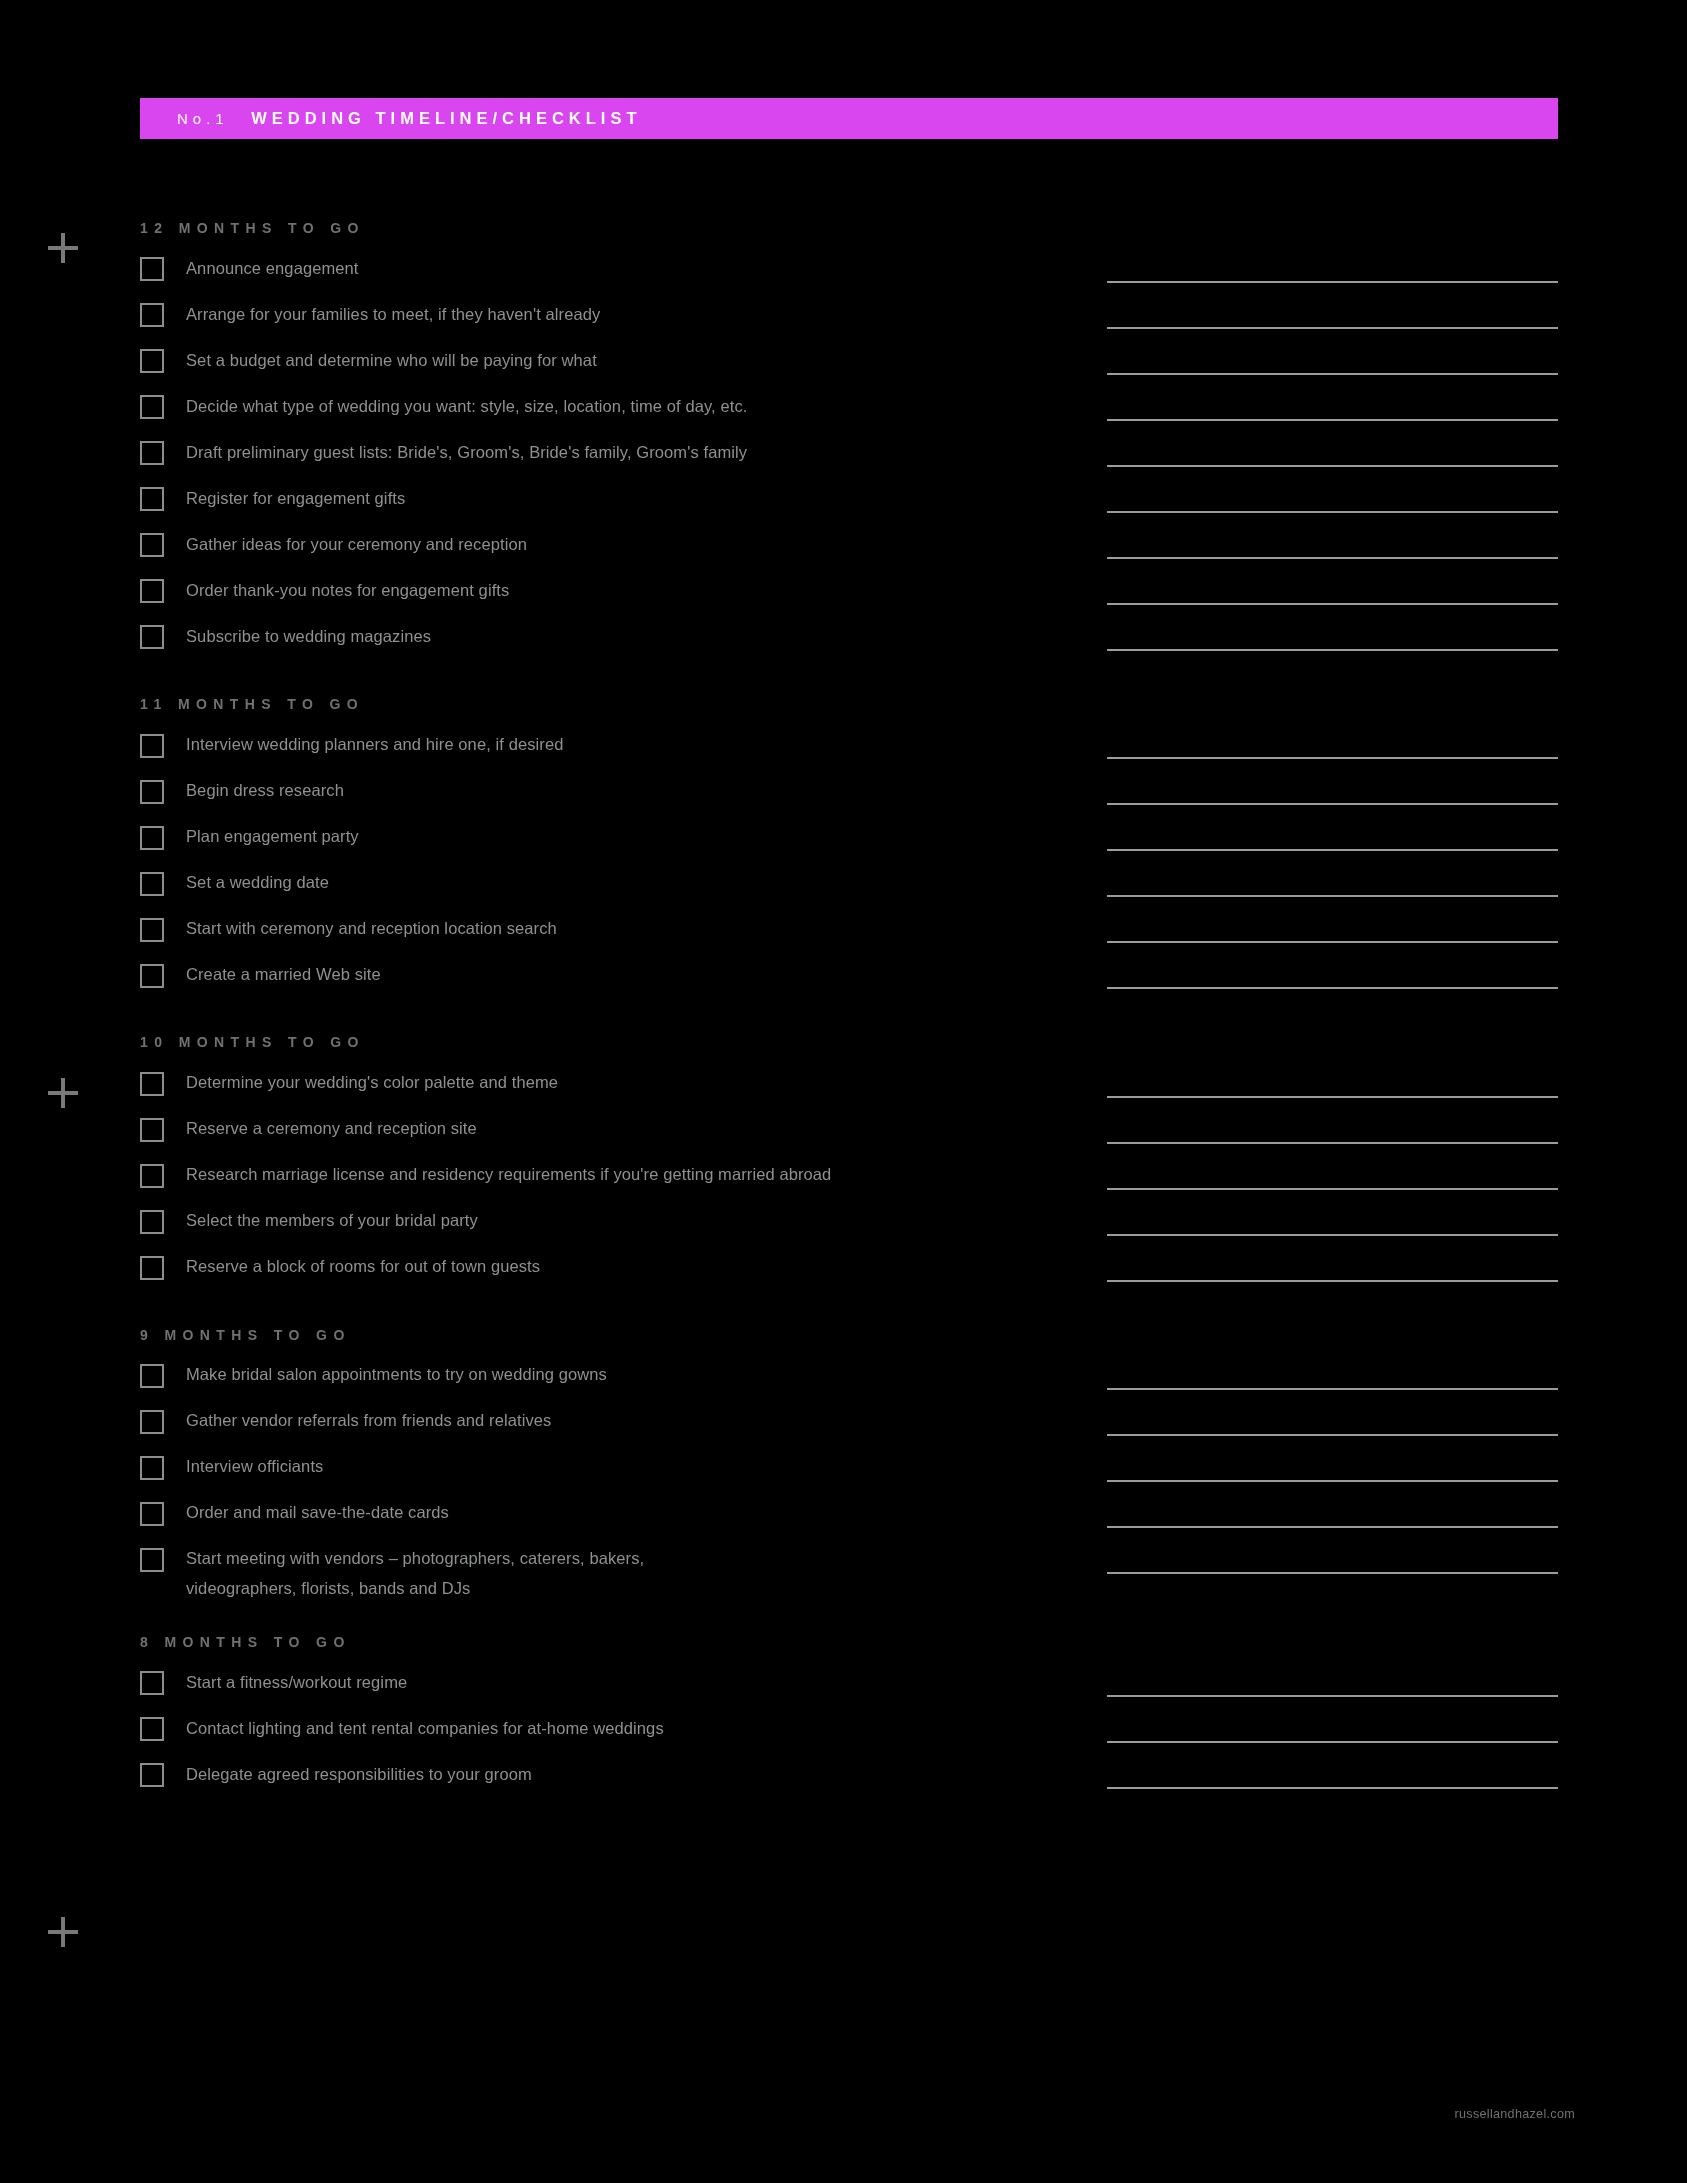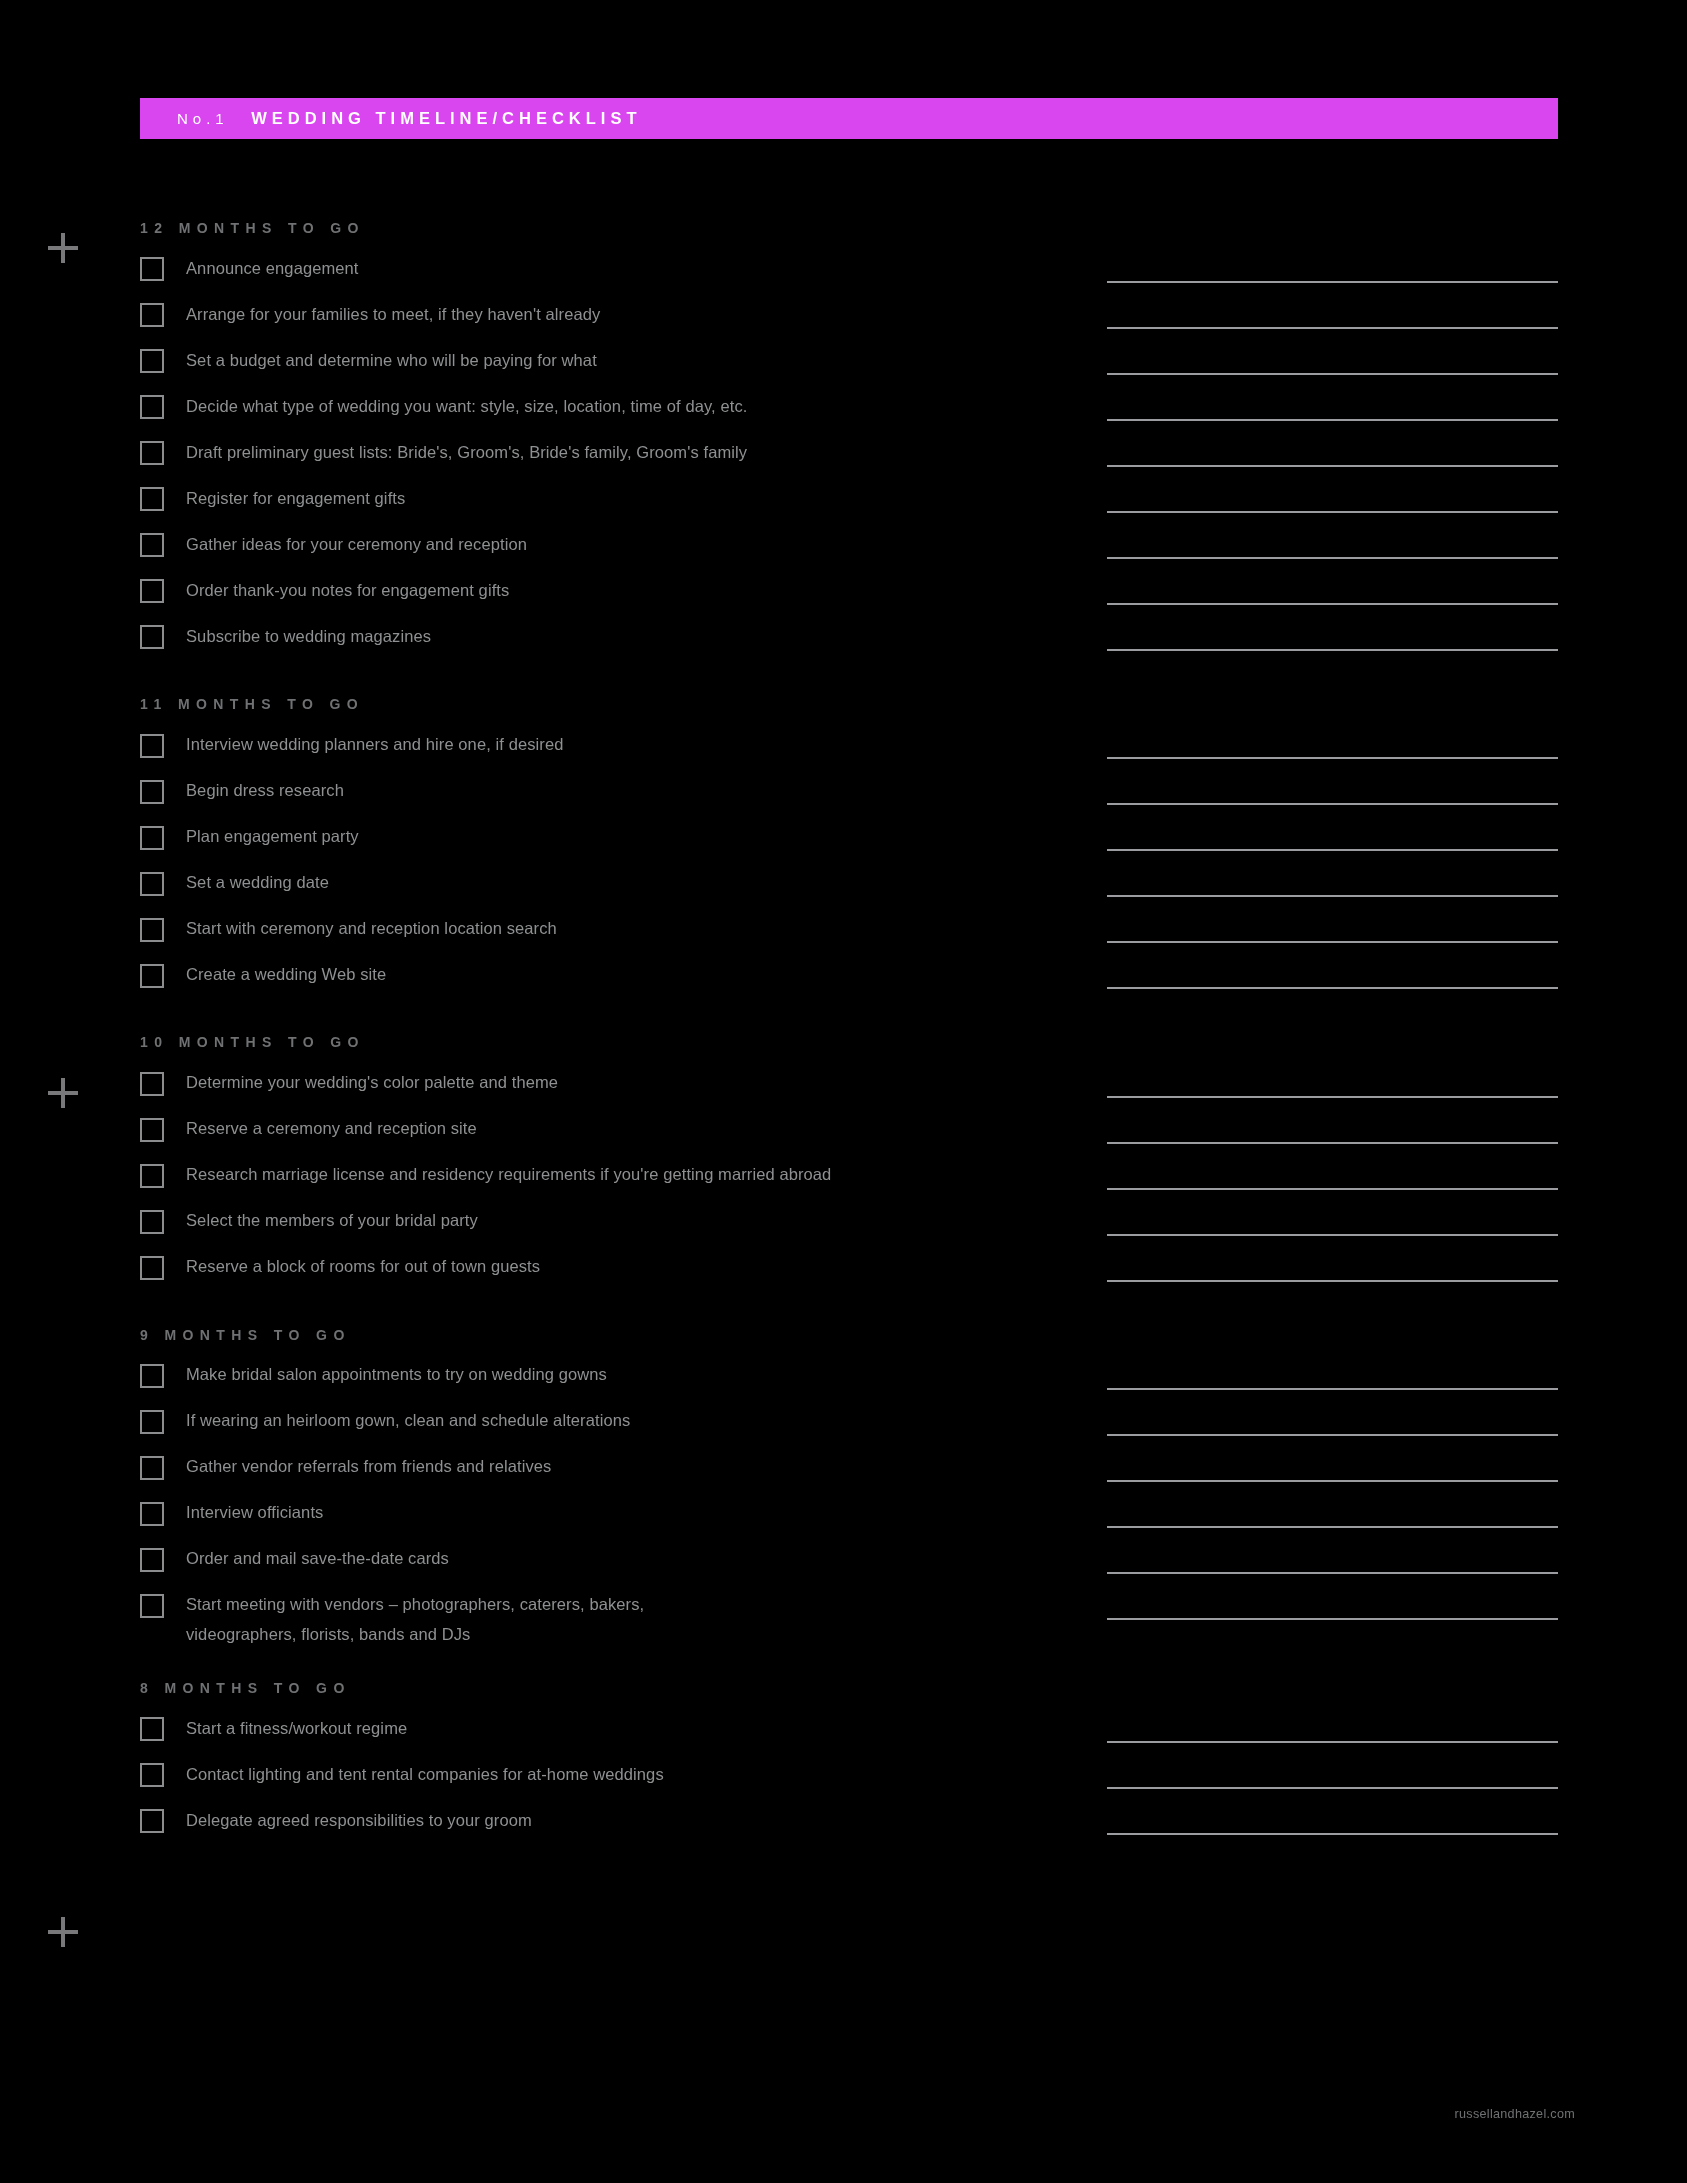--- a/index.html
+++ b/index.html
@@ -228,21 +228,21 @@
           <div class="item-label">Set a wedding date</div>
           <div class="rule"></div>
         </div>
         <div class="item">
           <div class="checkbox"></div>
           <div class="item-label">Start with ceremony and reception location search</div>
           <div class="rule"></div>
         </div>
         <div class="item">
           <div class="checkbox"></div>
-          <div class="item-label">Create a wedding Web site</div>
+          <div class="item-label">Create a married Web site</div>
           <div class="rule"></div>
         </div>
       </div>
     </div>
     <div class="section">
       <div class="section-heading">10 MONTHS TO GO</div>
       <div class="items">
         <div class="item">
           <div class="checkbox"></div>
           <div class="item-label">Determine your wedding's color palette and theme</div>
@@ -269,25 +269,20 @@
           <div class="rule"></div>
         </div>
       </div>
     </div>
     <div class="section">
       <div class="section-heading">9 MONTHS TO GO</div>
       <div class="items">
         <div class="item">
           <div class="checkbox"></div>
           <div class="item-label">Make bridal salon appointments to try on wedding gowns</div>
-          <div class="rule"></div>
-        </div>
-        <div class="item">
-          <div class="checkbox"></div>
-          <div class="item-label">If wearing an heirloom gown, clean and schedule alterations</div>
           <div class="rule"></div>
         </div>
         <div class="item">
           <div class="checkbox"></div>
           <div class="item-label">Gather vendor referrals from friends and relatives</div>
           <div class="rule"></div>
         </div>
         <div class="item">
           <div class="checkbox"></div>
           <div class="item-label">Interview officiants</div>

